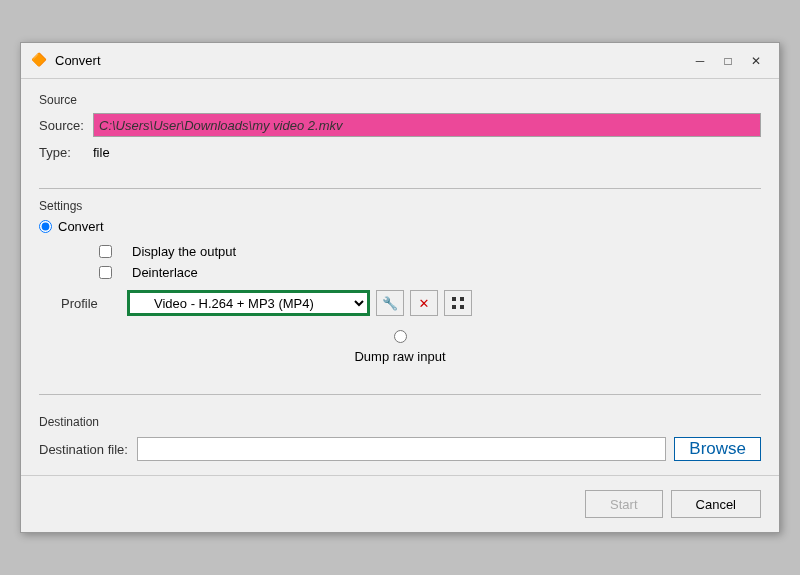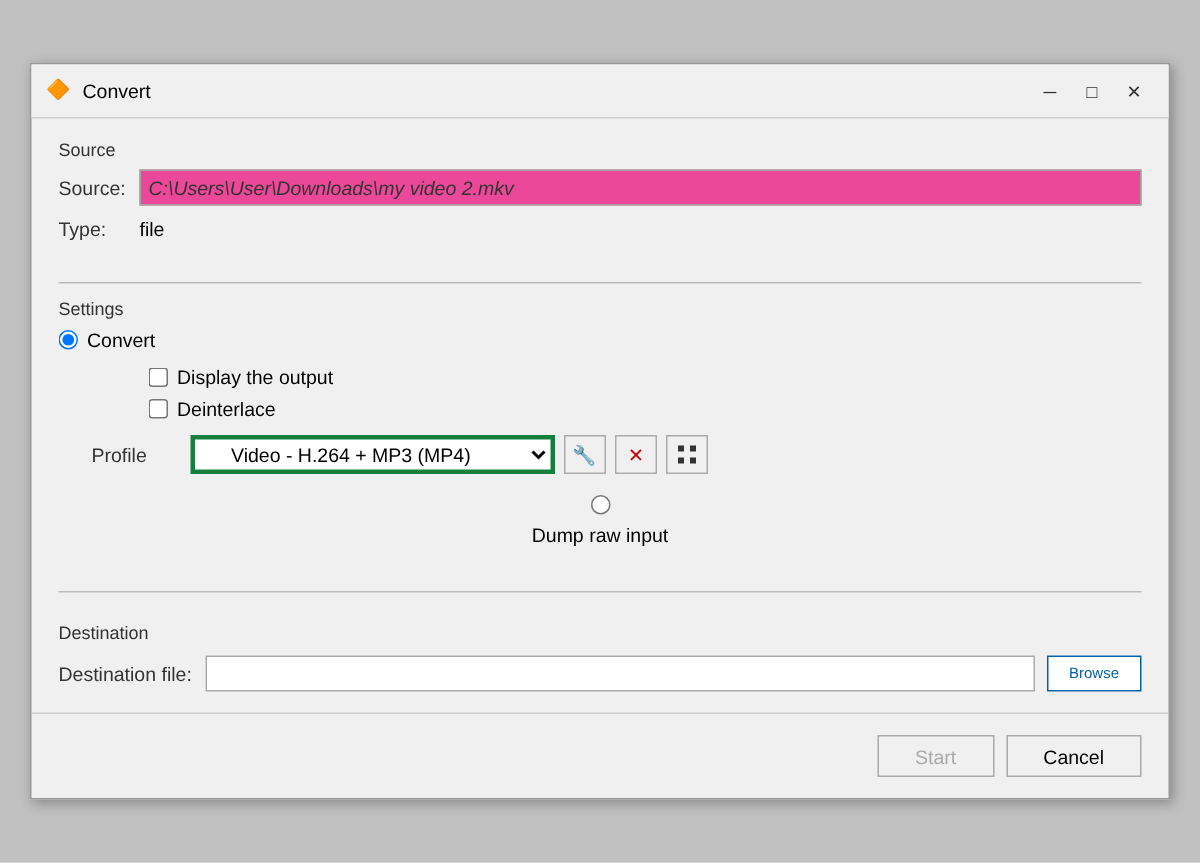--- a/index.html
+++ b/index.html
@@ -144,21 +144,21 @@
     }
 
     .radio-row input[type="radio"] {
       margin: 0;
       cursor: pointer;
     }
 
     .checkbox-row {
       display: flex;
       align-items: center;
-      gap: 6px;
+      gap: 20px;
       margin-bottom: 6px;
       margin-left: 22px;
       padding-left: 38px;
     }
 
     .checkbox-row input[type="checkbox"] {
       margin: 0;
       cursor: pointer;
     }
 
@@ -236,21 +236,21 @@
       font-size: 13px;
     }
 
     .browse-btn {
       height: 24px;
       padding: 0 14px;
       border: 1px solid #0060a8;
       background: white;
       color: #0060a8;
       cursor: pointer;
-      font-size: 10px;
+      font-size: 17px;
       white-space: nowrap;
     }
 
     .footer {
       display: flex;
       justify-content: flex-end;
       gap: 8px;
       padding: 14px 18px 14px 18px;
       border-top: 1px solid #ccc;
       margin-top: auto;

